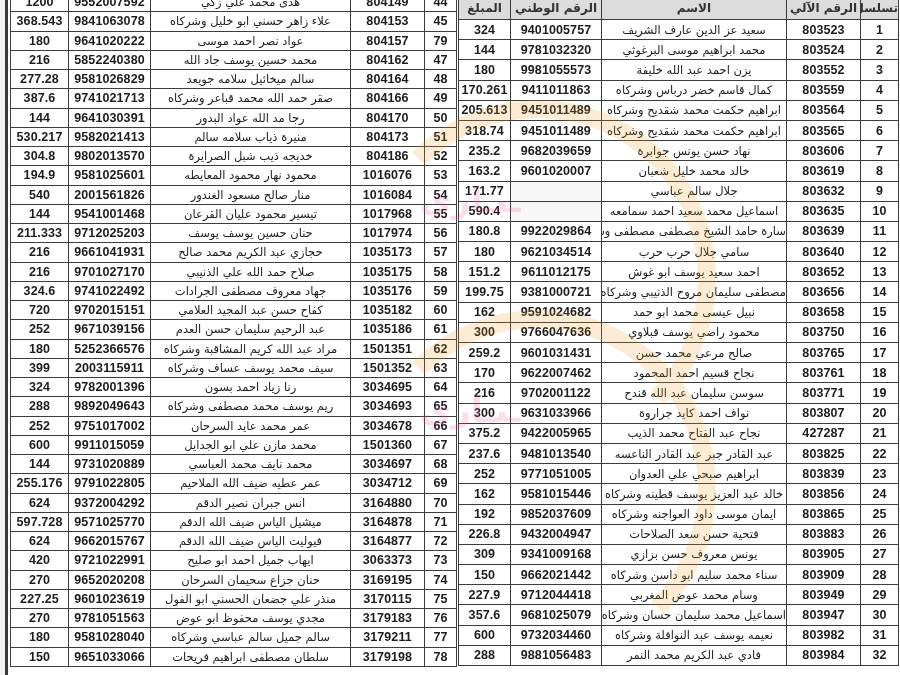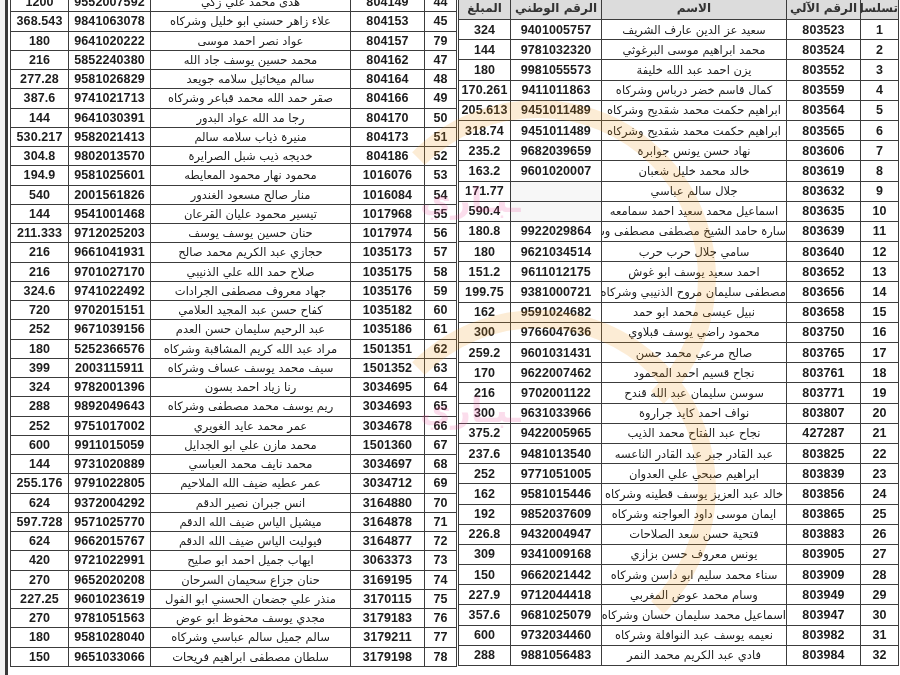--- a/index.html
+++ b/index.html
@@ -454,21 +454,21 @@
         <tr>
           <td class="num">65</td>
           <td class="num">3034693</td>
           <td class="name">ريم يوسف محمد مصطفى وشركاه</td>
           <td class="num">9892049643</td>
           <td class="num">288</td>
         </tr>
         <tr>
           <td class="num">66</td>
           <td class="num">3034678</td>
-          <td class="name">عمر محمد عايد الغويري</td>
+          <td class="name">عمر محمد عايد السرحان</td>
           <td class="num">9751017002</td>
           <td class="num">252</td>
         </tr>
         <tr>
           <td class="num">67</td>
           <td class="num">1501360</td>
           <td class="name">محمد مازن علي ابو الجدايل</td>
           <td class="num">9911015059</td>
           <td class="num">600</td>
         </tr>

